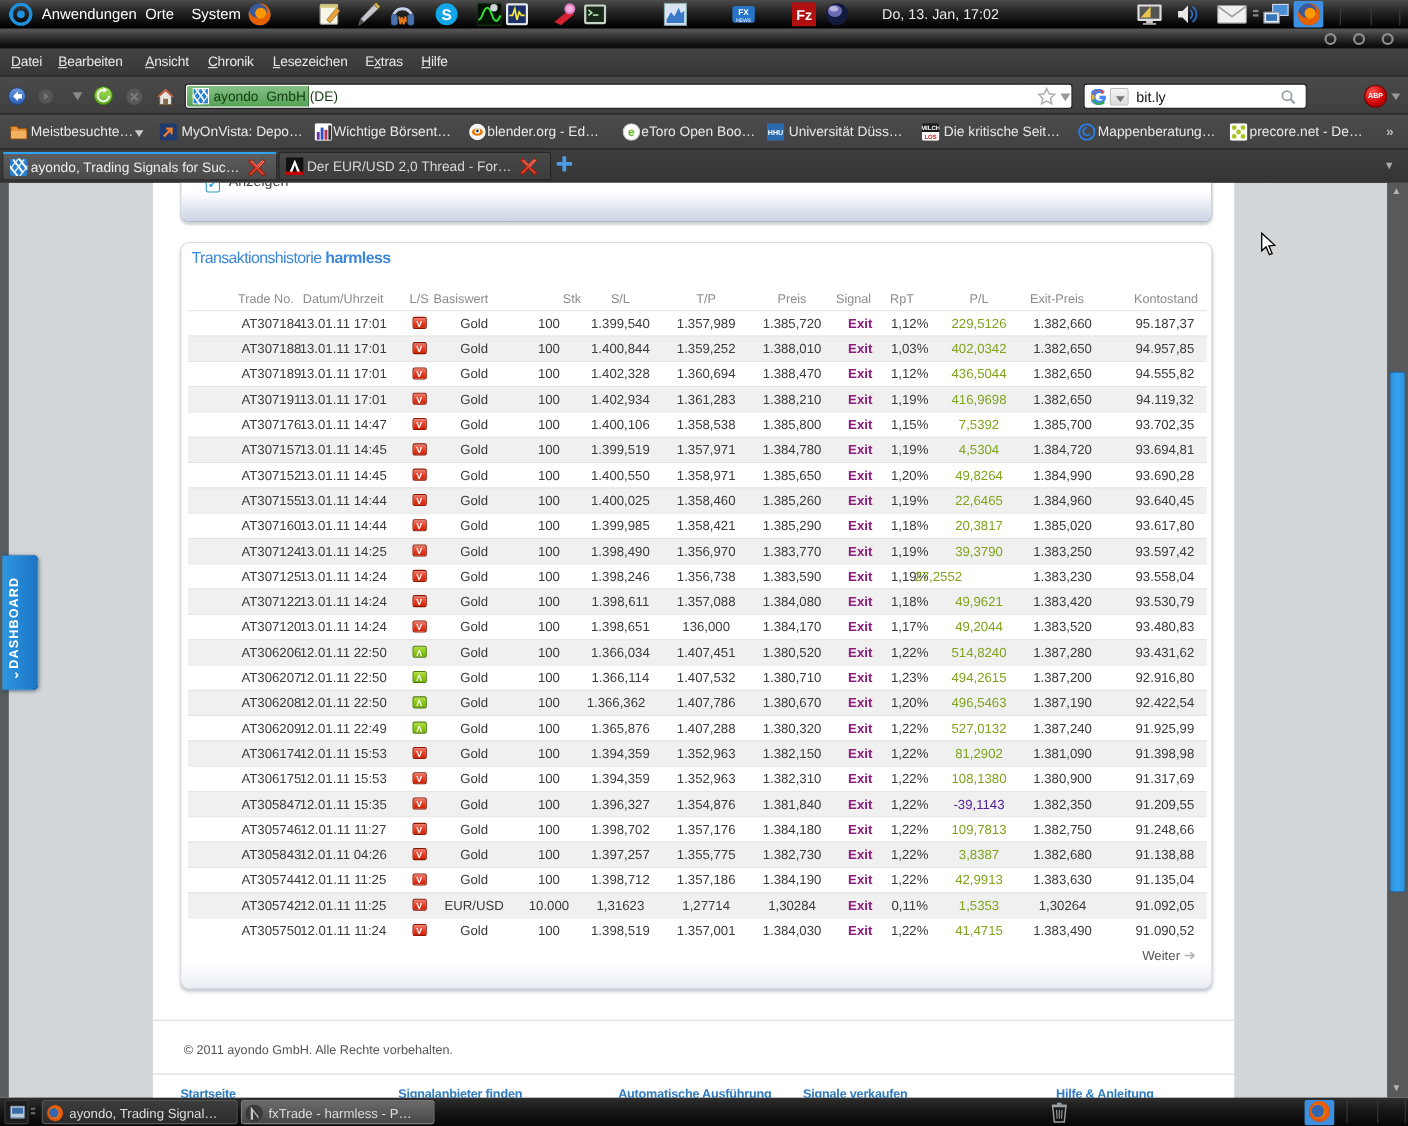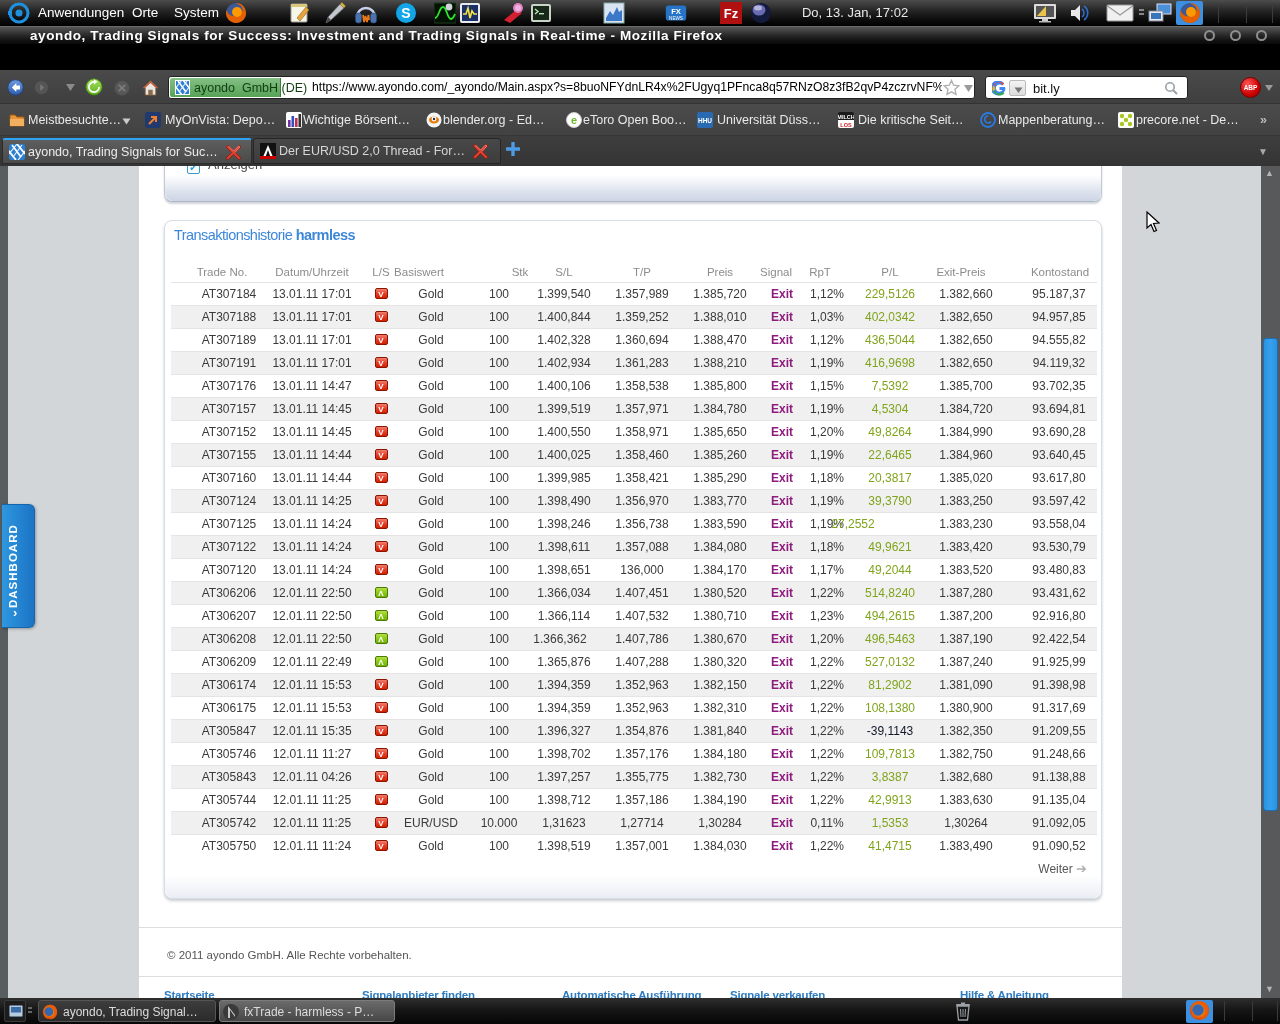--- a/index.html
+++ b/index.html
@@ -78,24 +78,24 @@
  border:1px solid #d8dde4;border-radius:8px;
  box-shadow:0 2px 3px rgba(120,130,145,.4)}
 #mainbox h2{position:absolute;left:9px;top:6px;font-size:14.5px;letter-spacing:-0.55px;font-weight:normal;color:#3d87d9}
 #mainbox h2 b{font-weight:bold}
 
 .hrow{position:absolute;left:6px;top:42px;width:926px;height:19px;color:#8c8c8c;font-size:11.5px}
 .row{position:absolute;left:6px;width:926px;height:23px;color:#3a3a3a;font-size:12px;border-top:1px solid #e4e4e4}
 .row.even{background:#f0f0f0}
 .tc{position:absolute;top:0;height:23px;line-height:23px;text-align:center;white-space:nowrap}
 .hrow .tc{line-height:19px}
-.tc.l{text-align:center}
+.tc.l{text-align:right}
 .tc.exit{color:#8d1b7c;font-weight:bold}
 .tc.pl{color:#7fa41c}
-.tc.pl.neg{color:#0f172a}
+.tc.pl.neg{color:#4c1d95}
 .ic-dn,.ic-up{display:inline-block;width:13px;height:11px;border-radius:2px;color:#fff;
  font-size:8px;font-weight:bold;line-height:11px;vertical-align:1px}
 .ic-dn{background:linear-gradient(180deg,#f08070 0%,#e4402a 50%,#d22000 100%);border:1px solid #8c1500}
 .ic-up{background:linear-gradient(180deg,#b4e045 0%,#8cc818 50%,#72b006 100%);border:1px solid #4c7a00}
 
 #weiter{position:absolute;left:822px;top:640px;width:100px;text-align:right;font-size:12px;color:#555}
 #weiter .arr{color:#b0b0b0;font-size:13px}
 
 #footline1{position:absolute;left:139px;top:761px;width:983px;height:1px;background:#ddd}
 #copyr{position:absolute;left:167px;top:783px;font-size:11.5px;color:#555}
@@ -660,26 +660,34 @@
     <circle cx="11" cy="11" r="10" fill="#3b5998"></circle>
     <path d="M11 1 A10 10 0 1 1 1.5 8 A 8 8 0 0 0 11 14 A6 6 0 0 0 16 4 Z" fill="#e66000"></path>
     <circle cx="12" cy="10" r="5" fill="#f90"></circle>
   </svg>
   <div class="sep" style="left:1218px"></div>
   <div class="sep" style="left:1246px"></div>
   <div class="sep" style="left:1272px"></div>
 </div>
 
 <div id="titlebar">
-  <span class="t">ayondo, Trading Signals for Success: Investment and Trading Signals in Real-time - Mozilla Firefox</span>
   <div class="ring" style="left:1204px"></div>
   <div class="ring" style="left:1230px"></div>
   <div class="ring" style="left:1256px"></div>
 </div>
 
+<div id="menubar">
+  <span style="left:10px"><u>D</u>atei</span>
+  <span style="left:53px"><u>B</u>earbeiten</span>
+  <span style="left:132px"><u>A</u>nsicht</span>
+  <span style="left:189px"><u>C</u>hronik</span>
+  <span style="left:248px"><u>L</u>esezeichen</span>
+  <span style="left:332px">E<u>x</u>tras</span>
+  <span style="left:383px"><u>H</u>ilfe</span>
+</div>
 
 <div id="navbar">
   <svg class="abs" style="left:7px;top:9px" width="17" height="17" viewBox="0 0 21 21">
     <circle cx="10.5" cy="10.5" r="9.5" fill="url(#gb)" stroke="#1c3f7a"></circle>
     <defs>
           <linearGradient id="gb" x1="0" y1="0" x2="0" y2="1">
             <stop offset="0" stop-color="#6f9ae0"></stop>
             <stop offset="1" stop-color="#2b5cae"></stop>
           </linearGradient>
         </defs>
@@ -715,21 +723,20 @@
   <div id="urlbar">
     <div id="evbadge">
       <svg class="fav" viewBox="0 0 15 15">
             <rect width="15" height="15" fill="#fff"></rect>
             <rect x="1" y="1" width="13" height="13" fill="#2a7fd0"></rect>
             <path d="M0 6 L7 15 M3 1 L11 12 M8 0 L15 9" stroke="#fff" stroke-width="1.6"></path>
             <path d="M15 6 L8 15 M12 1 L4 12 M7 0 L0 9" stroke="#e8f2fc" stroke-width="1.1"></path>
           </svg>
       <span class="txt">ayondo&nbsp; GmbH (DE)</span>
     </div>
-    <span id="urltext">https://www.ayondo.com/_ayondo/Main.aspx?s=8buoNFYdnLR4x%2FUgyq1PFnca8q57RNzO8z3fB2qvP4zczrvNF%</span>
   </div>
   <svg class="abs" style="left:943px;top:9px" width="17" height="17" viewBox="0 0 17 17">
     <path d="M8.5 1.5 L10.7 6.2 L15.8 6.8 L12 10.3 L13 15.4 L8.5 12.9 L4 15.4 L5 10.3 L1.2 6.8 L6.3 6.2 Z" fill="none" stroke="#b0b0b0" stroke-width="1.4"></path>
   </svg>
   <svg class="abs" style="left:963px;top:14px" width="11" height="9" viewBox="0 0 11 9">
         <path d="M1 1 L10 1 L5.5 8 Z" fill="#9a9a9a"></path>
       </svg>
   <div id="searchbar">
     <svg class="abs" style="left:6px;top:4px" width="15" height="15" viewBox="0 0 15 15">
       <path d="M13 6 L7.5 6 L7.5 9 L10.5 9 A3.6 3.6 0 1 1 10 4.5 L12.2 2.6 A7.5 7.5 0 1 0 13.5 7.5 Z" fill="#4285f4"></path>

